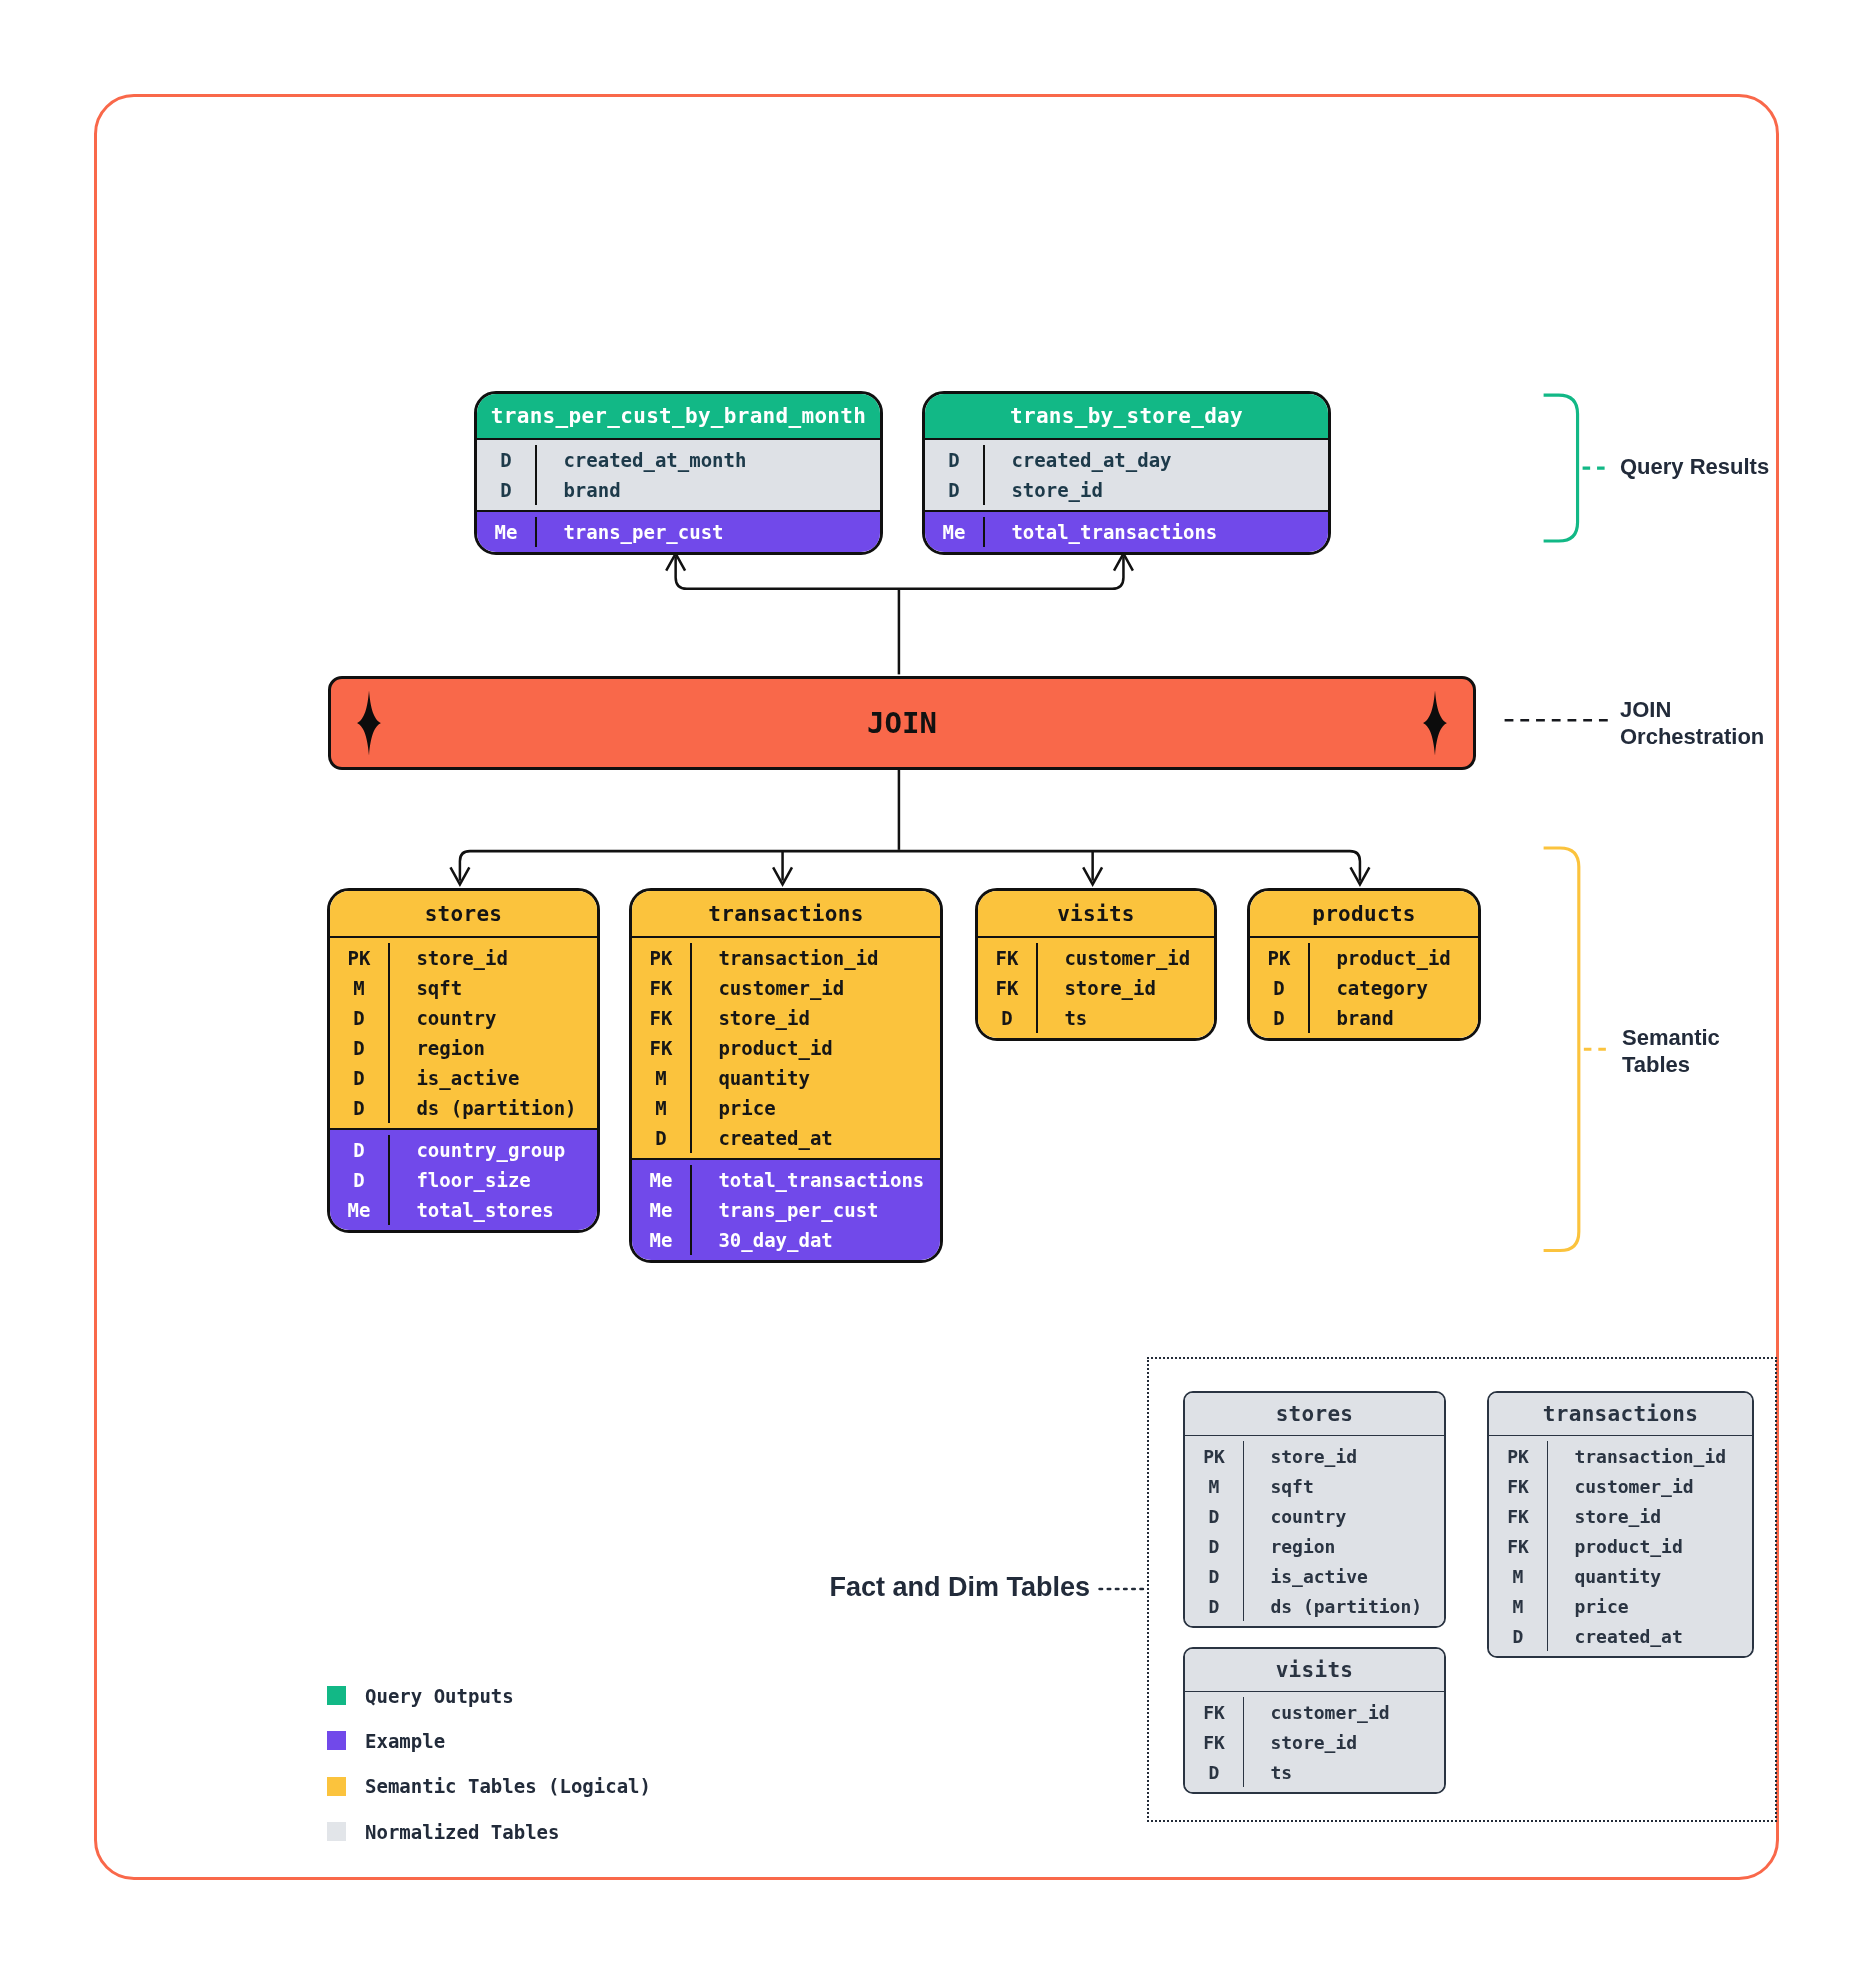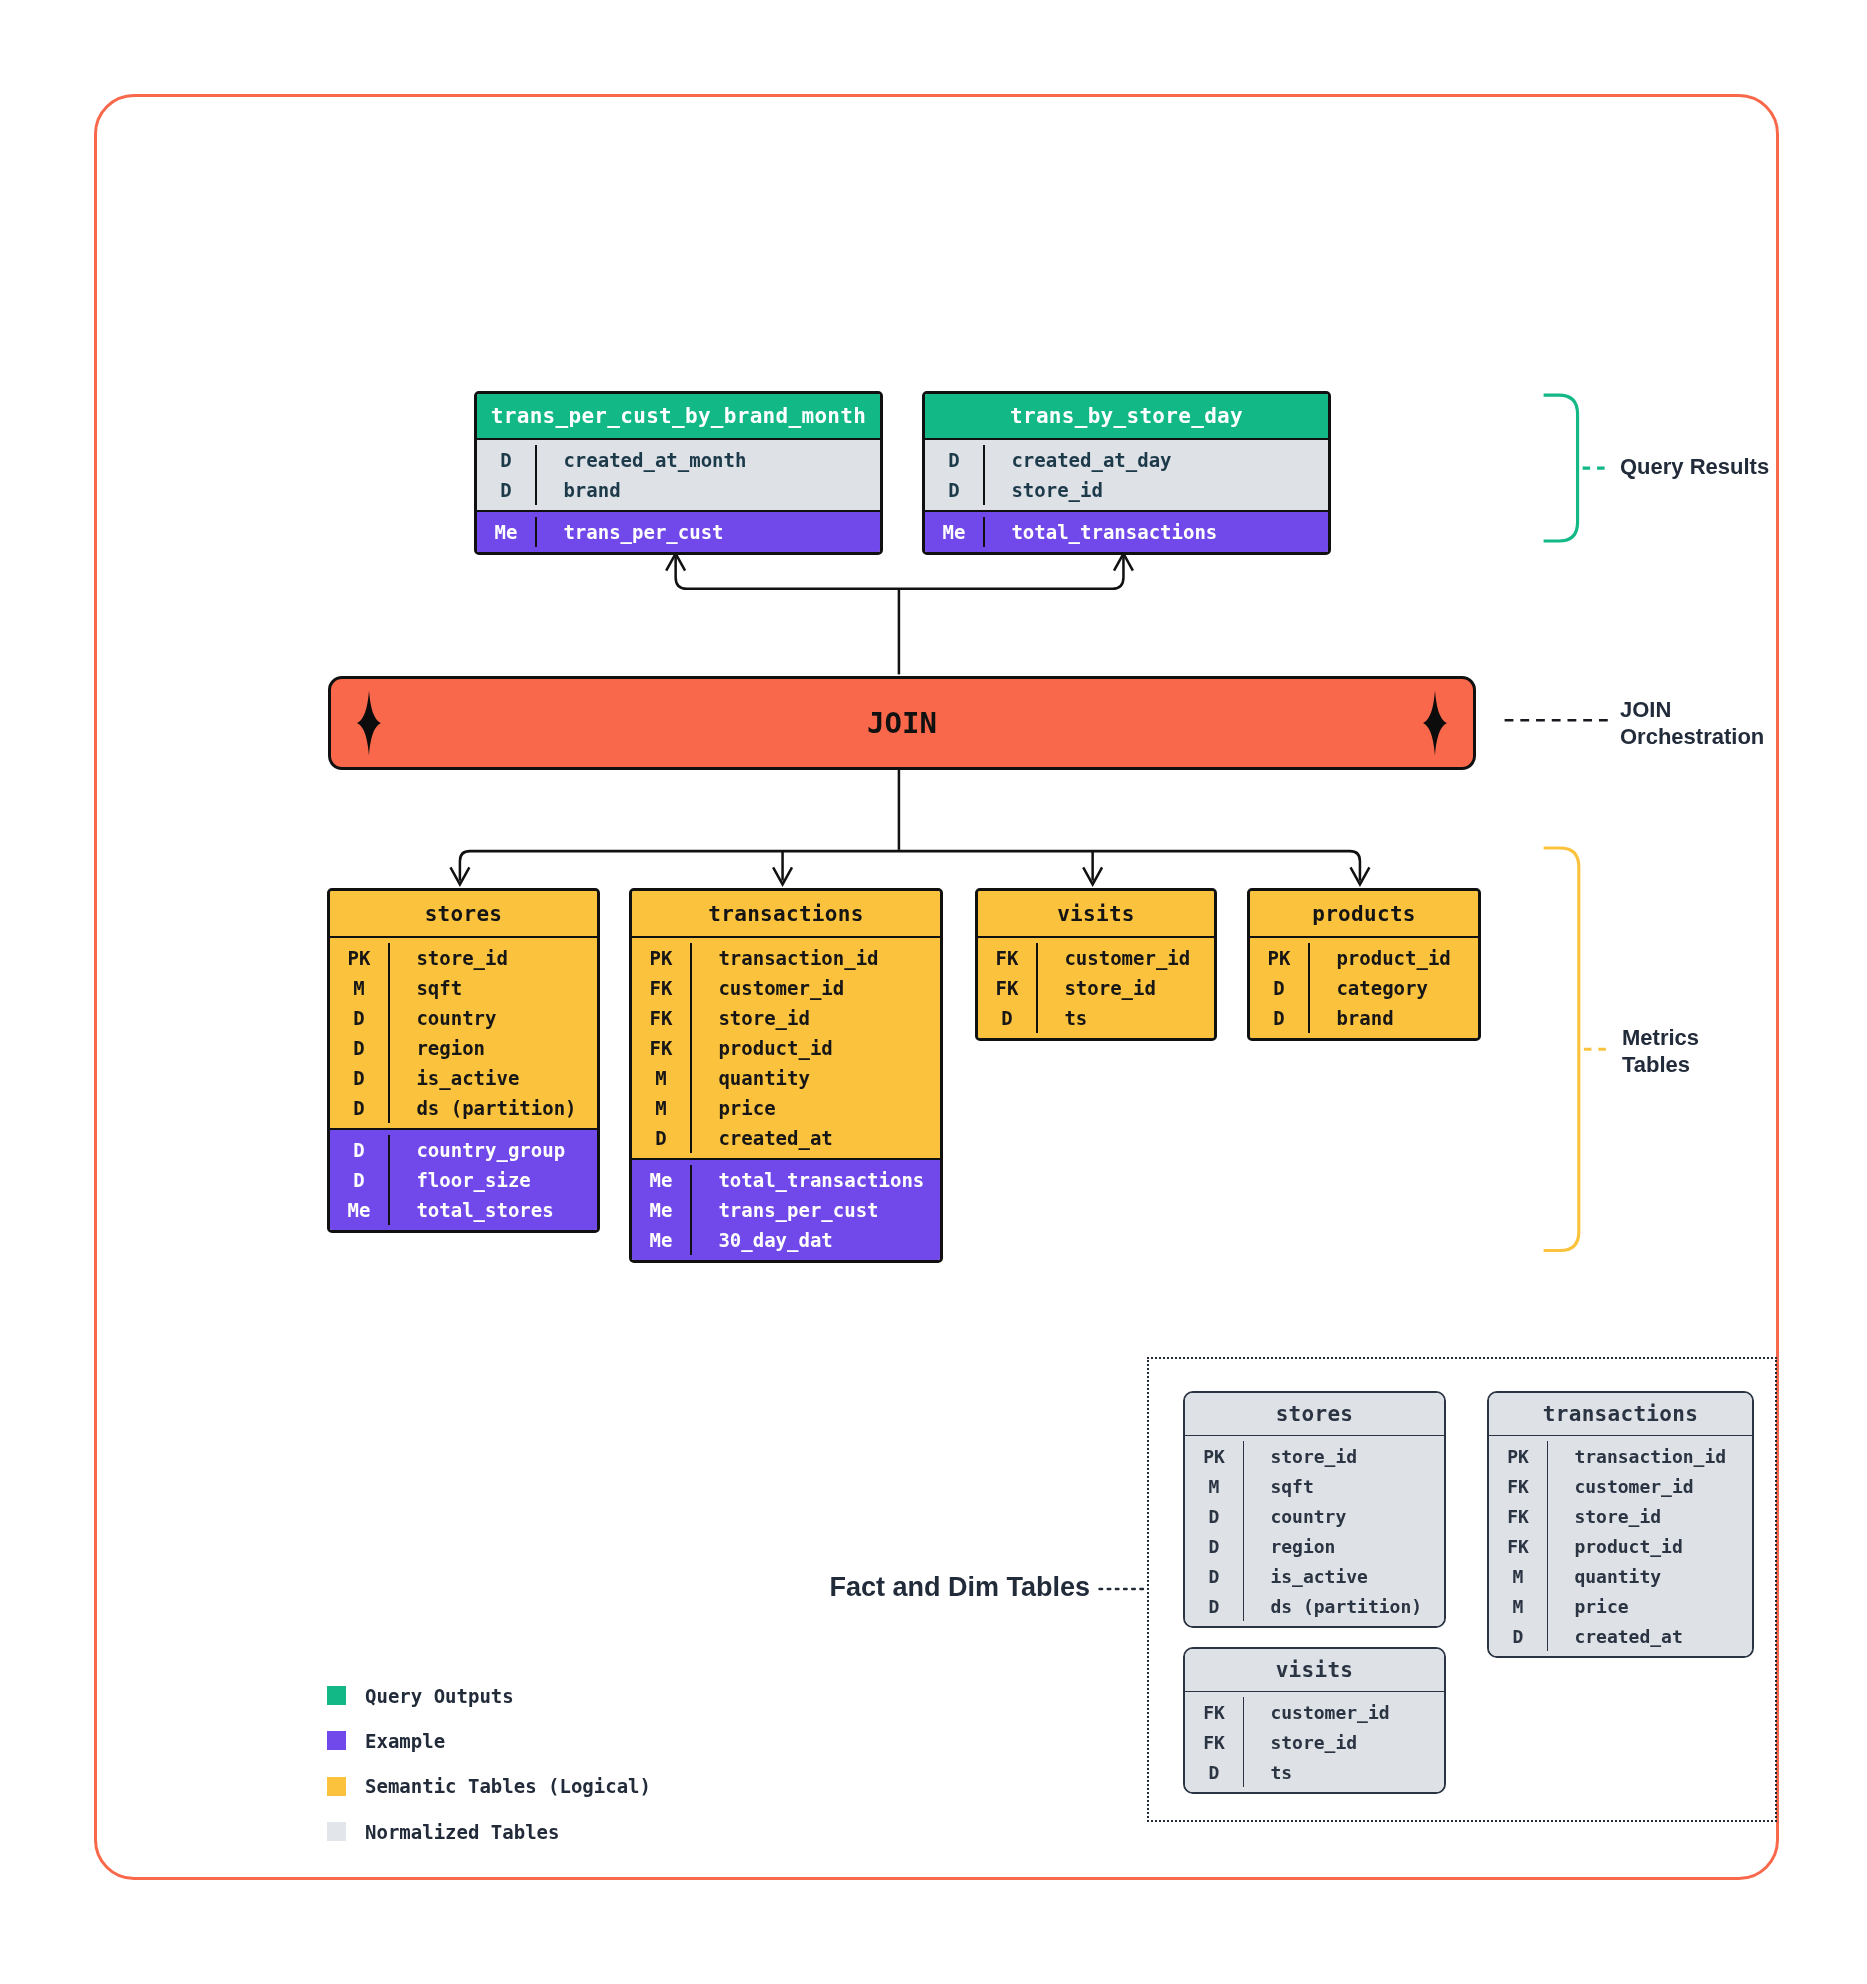--- a/index.html
+++ b/index.html
@@ -17,21 +17,21 @@
         font-family:"Liberation Sans",sans-serif;}
   
   .card{position:absolute;left:94px;top:94px;width:1679px;height:1780px;
         border:3.1px solid var(--orange);border-radius:40px;background:#fff;}
   .card-header{position:absolute;left:-3.1px;top:-3.1px;right:-3.1px;height:101px;
         background:var(--orange);border-radius:40px 40px 0 0;}
   .card-title{position:absolute;right:43px;top:50%;transform:translateY(-50%);
         font-size:30px;font-weight:bold;color:#1B2433;letter-spacing:0.3px;}
   .logo{position:absolute;left:22.6px;top:25px;width:39px;height:52px;}
   
-  .tbl{position:absolute;background:#fff;border:3.1px solid var(--black);border-radius:5px;
+  .tbl{position:absolute;background:#fff;border:3.1px solid var(--black);border-radius:22px;
        overflow:hidden;font-family:"DejaVu Sans Mono",monospace;font-weight:bold;}
   .tbl-title{display:flex;align-items:center;justify-content:center;font-size:21px;letter-spacing:0.3px;}
   .qt  .tbl-title{height:44px;background:var(--green);color:#fff;border-bottom:2.5px solid var(--black);}
   .sem .tbl-title{height:45px;background:var(--yellow);color:#141414;}
   .norm.tbl{border:2.5px solid var(--navy);border-radius:10px;}
   .norm .tbl-title{height:42px;background:var(--grayrow);color:var(--navy);border-bottom:1.9px solid var(--navy);}
   .sec{padding:5px 0;}
   .row{display:flex;align-items:stretch;height:30px;font-size:19px;}
   .row .t{width:58px;flex:none;display:flex;align-items:center;justify-content:center;}
   .row .f{flex:1;display:flex;align-items:center;padding-left:26.4px;border-left:2.5px solid var(--black);}
@@ -294,21 +294,21 @@
           </div>
         </div>
     </div>
 
     <div class="ann" id="ann-query">Query Results</div>
     <div class="ann" id="ann-join">
         <div>JOIN</div>
         <div>Orchestration</div>
       </div>
     <div class="ann" id="ann-sem">
-        <div>Metrics</div>
+        <div>Semantic</div>
         <div>Tables</div>
       </div>
     <div class="ann" id="ann-fact">Fact and Dim Tables</div>
 
     <div class="dotted-box"></div>
     <div class="tbl norm" id="nt1">
       <div class="tbl-title">stores</div>
       <div class="tbl-body">
           <div class="sec sec-fields">
             <div class="row">

